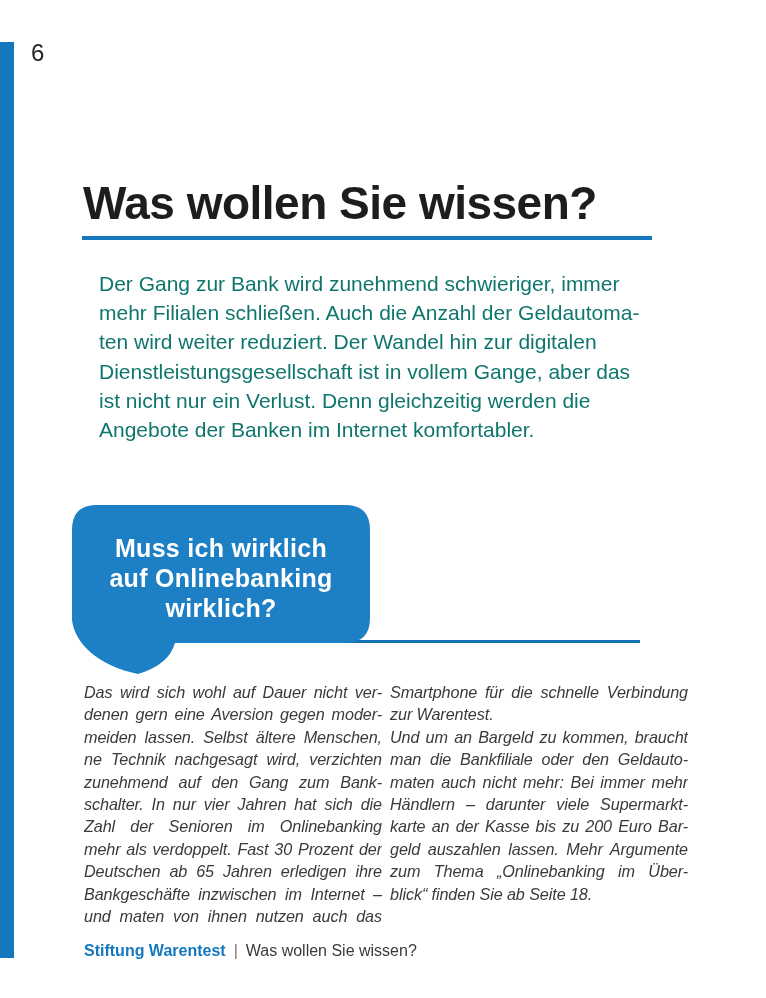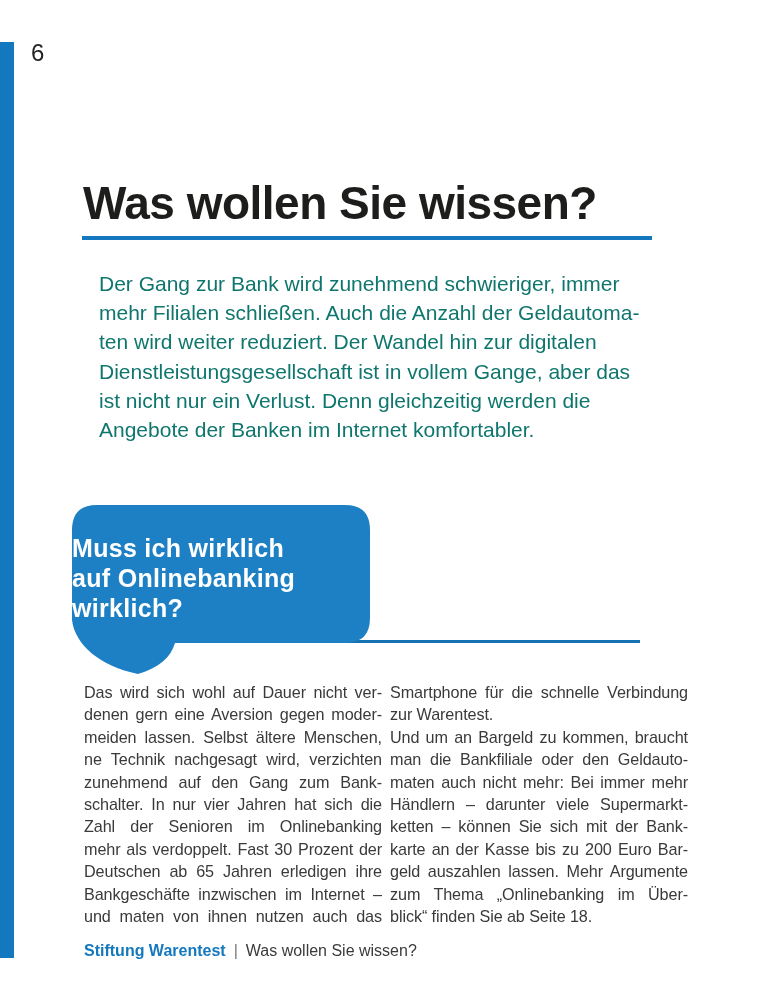--- a/index.html
+++ b/index.html
@@ -67,30 +67,31 @@
   .bubble-text {
     position: absolute;
     left: 72px; top: 533px;
     width: 298px;
     z-index: 3;
     color: #ffffff;
     font-weight: bold;
     font-size: 25px;
     line-height: 30px;
     letter-spacing: 0.3px;
-    text-align: left;
+    text-align: center;
   }
   .col {
     position: absolute;
     top: 681px;
     width: 298px;
     font-size: 16.2px;
     line-height: 22.4px;
     letter-spacing: -0.1px;
     color: #3a3a3a;
+    font-style: italic;
   }
   .col-left  { left: 84px; }
   .col-right { left: 390px; }
   .col .tline { height: 22.4px; overflow: hidden; }
   .tline.just { text-align: justify; text-align-last: justify; }
   .footer {
     position: absolute;
     left: 84px; top: 941px;
     font-size: 16px;
     line-height: 20px;
@@ -158,21 +159,20 @@
       <div class="tline just">Bankgeschäfte inzwischen im Internet –</div>
       <div class="tline just">und maten von ihnen nutzen auch das</div>
     </div>
   <div class="col col-right">
       <div class="tline just">Smartphone für die schnelle Verbindung</div>
       <div class="tline">zur Warentest.</div>
       <div class="tline just">Und um an Bargeld zu kommen, braucht</div>
       <div class="tline just">man die Bankfiliale oder den Geldauto-</div>
       <div class="tline just">maten auch nicht mehr: Bei immer mehr</div>
       <div class="tline just">Händlern – darunter viele Supermarkt-</div>
-      <div class="tline just">ketten – können Sie sich mit der Bank-</div>
       <div class="tline just">karte an der Kasse bis zu 200 Euro Bar-</div>
       <div class="tline just">geld auszahlen lassen. Mehr Argumente</div>
       <div class="tline just">zum Thema „Onlinebanking im Über-</div>
       <div class="tline">blick“ finden Sie ab Seite 18.</div>
     </div>
 
   <div class="footer">
     <span class="brand">Stiftung Warentest</span><span class="sep">|</span><span class="section">Was wollen Sie wissen?</span>
   </div>
 

